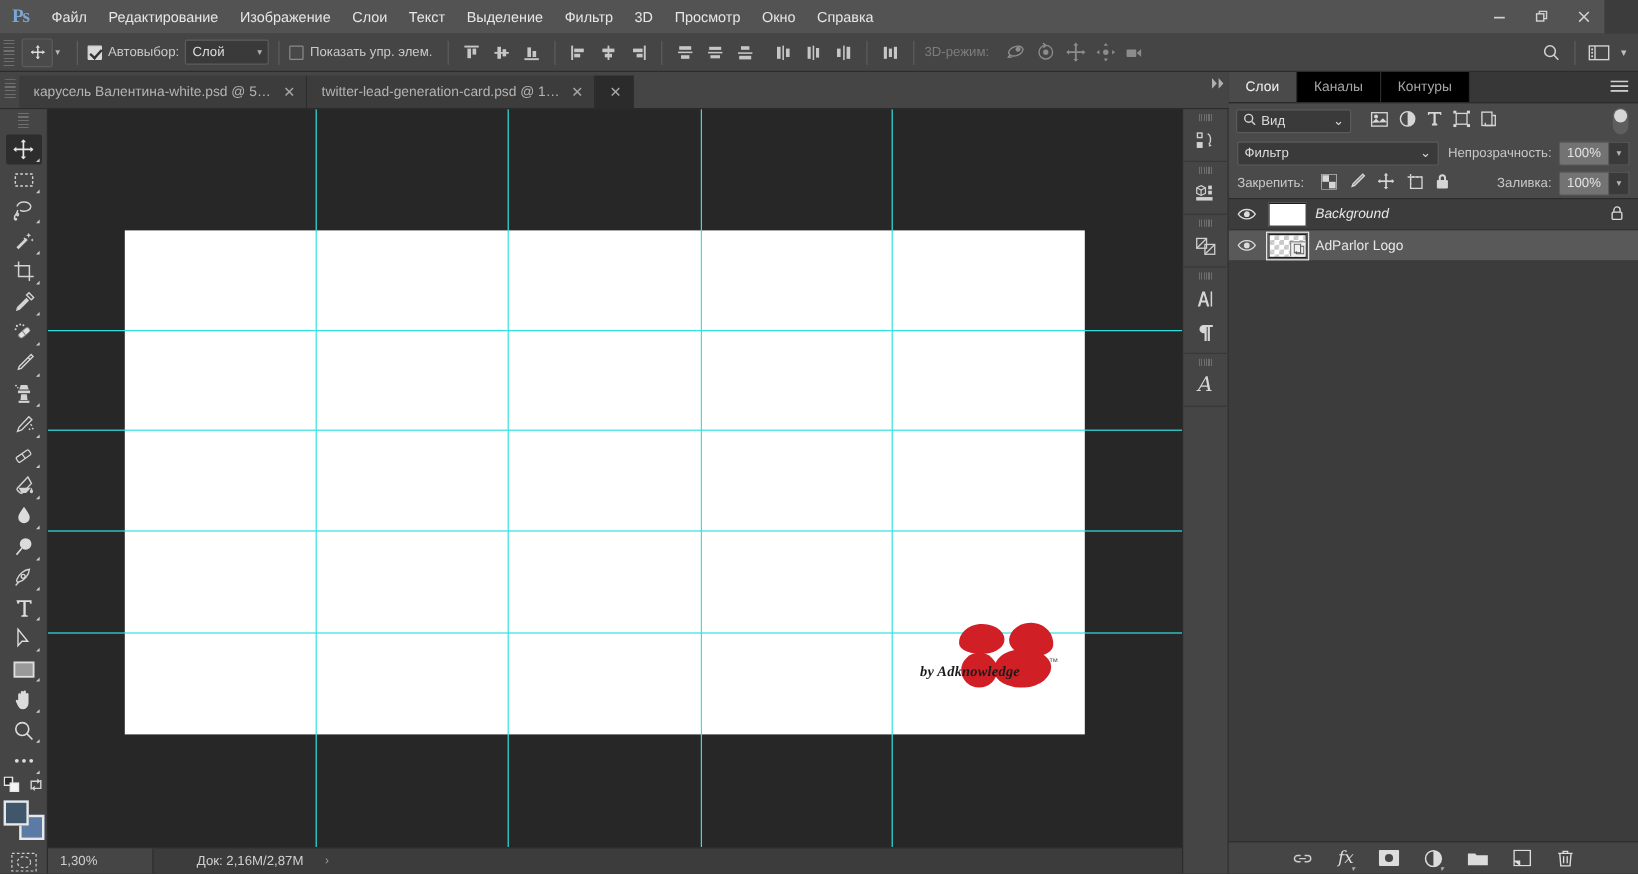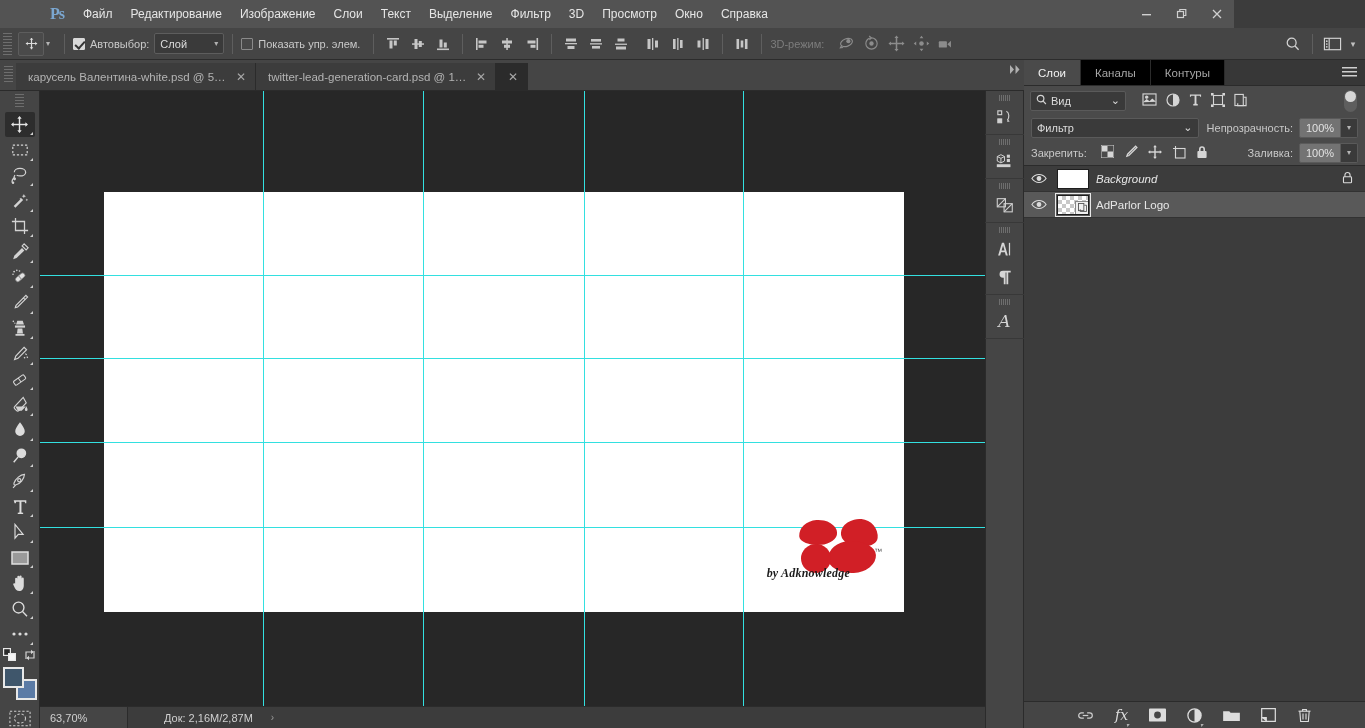--- a/index.html
+++ b/index.html
@@ -9,23 +9,23 @@
     font-family: "Liberation Sans", sans-serif;
     font-size: 11px;
     color: #c8c8c8;
     overflow: hidden;
     -webkit-font-smoothing: antialiased;
   }
   .app { position: relative; width: 1365px; height: 728px; }
 
   
   .menubar {
-    position: absolute; left: 0; top: 0; width: 1234px; height: 28px;
+    position: absolute; left: 0; top: 0; width: 1337px; height: 28px;
     background: #535353;
-    display: flex; align-items: center; padding-left: 40px;
+    display: flex; align-items: center;
   }
   .ps-logo {
     width: 34px; height: 28px;
     display: flex; align-items: center; justify-content: center;
     color: #7ba7d1; font-weight: bold; font-size: 16px;
     font-family: "Liberation Serif", serif;
     letter-spacing: -1px;
   }
   .menu-item {
     padding: 0 9px; height: 28px; line-height: 28px;
@@ -749,26 +749,26 @@
     <div class="guide-h" style="top: 436px; background: rgb(51, 224, 224);"></div>
 
     <div class="logo" style="left:662px; top:428px; width:180px; height:62px;">
 
       <div class="blob" style="left: 97px; top: 1px; width: 38px; height: 25px; border-radius: 48% 52% 45% 55% / 60% 55% 45% 40%; transform: rotate(-4deg); background: rgb(209, 31, 38);"></div>
       <div class="blob" style="left: 139px; top: 0px; width: 37px; height: 28px; border-radius: 52% 48% 50% 50% / 55% 62% 38% 45%; transform: rotate(5deg); background: rgb(209, 31, 38);"></div>
       <div class="blob" style="left: 126px; top: 22px; width: 48px; height: 32px; border-radius: 46% 54% 48% 52% / 52% 48%; transform: rotate(-3deg); background: rgb(209, 31, 38);"></div>
       <div class="blob" style="left: 99px; top: 25px; width: 30px; height: 29px; border-radius: 50%; transform: rotate(0deg); background: rgb(209, 31, 38);"></div>
 
       <span class="logo-tm" style="position:absolute; left:172px; top:28px;">™</span>
-      <div class="logo-sub" style="position:absolute; left:0; top:46px; width:148px;">by Adknowledge</div>
+      <div class="logo-sub" style="position:absolute; left:0; top:32px; width:148px;">by Adknowledge</div>
     </div>
   </div>
 
   <div class="statusbar">
-    <div class="sb-zoom">63,70%</div>
+    <div class="sb-zoom">1,30%</div>
     <div class="sb-doc">Док: 2,16M/2,87M</div>
     <div class="sb-arrow">›</div>
   </div>
 
   <div class="rdock">
     <div class="rd-group">
       <div class="rd-grip"></div>
       <div class="rd-icon">
         <svg width="19" height="19" viewBox="0 0 20 20" fill="none" stroke="#d0d0d0" stroke-width="1.2">
           <rect x="3" y="3" width="4" height="4"></rect>

